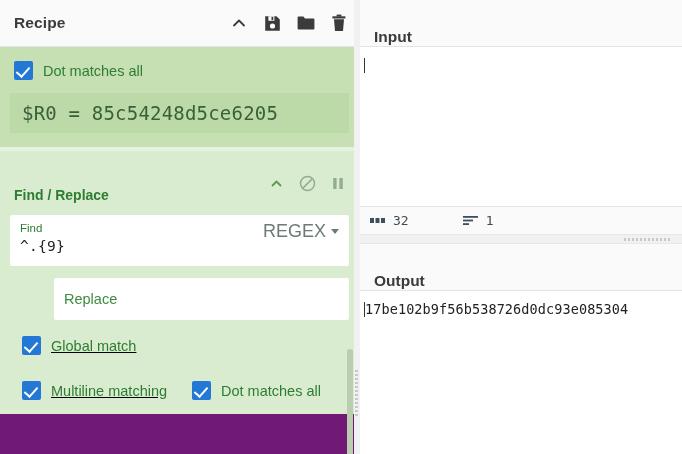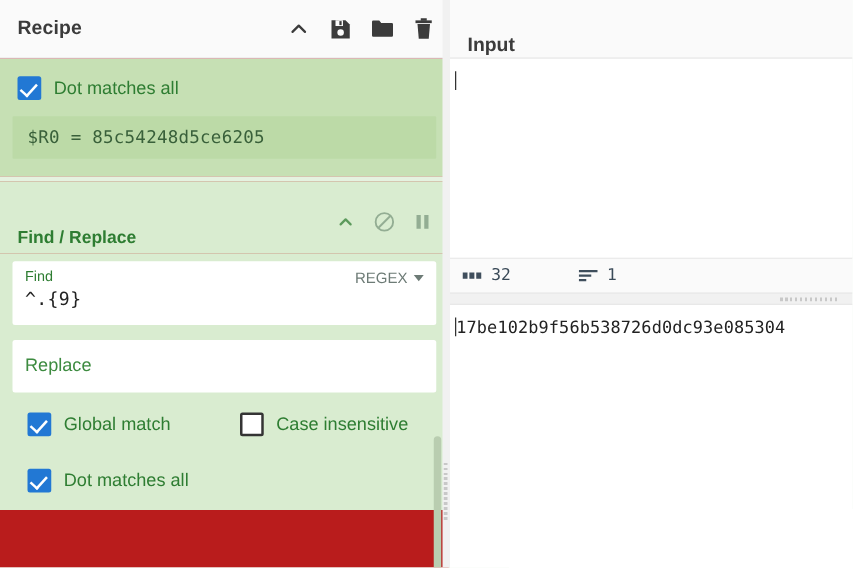--- a/index.html
+++ b/index.html
@@ -30,21 +30,21 @@
     font-size: 15.5px; font-weight: bold; color: #3b3b3b;
     letter-spacing: .1px;
   }
   .title-icons { margin-left: auto; display: flex; align-items: center; gap: 16px; }
   .ticon { display: inline-flex; align-items: center; justify-content: center;
            color: #3b3b3b; cursor: pointer; }
   .ticon svg { display: block; }
 
   .recipe-body {
     flex: 1 1 auto; position: relative; overflow: hidden;
-    background: #b91c1c;
+    background: #701a75;
   }
 
   
   .op { background: #c6e0b4; padding: 0; position: relative; }
   .op-first { padding: 14px 0 14px 0; }
 
   .cb-row { display: flex; align-items: center; padding: 0 14px; }
   .checkbox {
     width: 19px; height: 19px; flex: 0 0 19px;
     border-radius: 2px; position: relative; cursor: pointer;
@@ -57,21 +57,21 @@
     border: solid #fff; border-width: 0 2.4px 2.4px 0;
     transform: rotate(42deg);
   }
   .cb-label { margin-left: 10px; font-size: 14.5px; color: #2e7d32; }
 
   .reg-line {
     margin: 13px 10px 0 10px;
     background: #bcdaa7;
     padding: 9px 12px;
     font-family: "DejaVu Sans Mono", "Liberation Mono", monospace;
-    font-size: 14px; color: #39603a;
+    font-size: 19px; color: #39603a;
     border-radius: 1px;
     letter-spacing: .2px;
   }
 
   .op-sep { height: 4px; background: #e5f2e0; }
 
   
   .op-head {
     display: flex; align-items: center;
     padding: 12px 14px 6px 14px;
@@ -89,39 +89,39 @@
     position: relative;
     display: flex; align-items: flex-start;
   }
   .field-inner { flex: 1 1 auto; }
   .field-label { font-size: 11.5px; color: #2e7d32; line-height: 15px; }
   .field-value {
     font-family: "DejaVu Sans Mono", "Liberation Mono", monospace;
     font-size: 14.5px; color: #222; line-height: 21px; letter-spacing: .3px;
   }
   .field-select {
-    font-size: 12px; color: #6d7b76; white-space: nowrap;
+    font-size: 18px; color: #6d7b76; white-space: nowrap;
     padding-bottom: 2px; cursor: pointer;
     display: flex; align-items: center; gap: 5px;
   }
   .caret-d {
     width: 0; height: 0;
     border-left: 4.5px solid transparent; border-right: 4.5px solid transparent;
     border-top: 5.5px solid #6d7b76;
   }
   .field.replace {
-    margin-top: 12px; padding: 13px 10px 13px 10px; align-items: flex-start;
+    margin-top: 12px; padding: 13px 10px 13px 10px; align-items: flex-start; margin-left: 44px;
   }
   .field-placeholder { font-size: 14.5px; color: #3d8b40; }
 
   .cb-grid { margin-top: 16px; padding: 0 4px; }
   .cb-grid-row { display: flex; align-items: center; margin-bottom: 26px; }
   .cb-grid-row:last-child { margin-bottom: 0; }
   .cb-cell { display: flex; align-items: center; }
-  .cb-cell.c1 { width: 170px; padding-left: 8px; }
+  .cb-cell.c1 { width: 170px; padding-left: 8px; text-decoration: underline; }
   .cb-cell.c2 { padding-left: 8px; }
 
   
   .rec-scrollbar {
     position: absolute; right: 6px; top: 302px;
     width: 6px; height: 128px;
     background: #b9cdb0; border-radius: 3px;
   }
 
   
@@ -278,26 +278,26 @@
           <div class="field replace">
             <div class="field-placeholder">Replace</div>
           </div>
 
           <div class="cb-grid">
             <div class="cb-grid-row">
               <div class="cb-cell c1">
                 <span class="checkbox on"></span>
                 <span class="cb-label">Global match</span>
               </div>
-              <div class="cb-cell c2">
-                <span class="checkbox off"></span>
-                <span class="cb-label">Case insensitive</span>
-              </div>
             </div>
             <div class="cb-grid-row">
+              <div class="cb-cell c1">
+                <span class="checkbox on"></span>
+                <span class="cb-label">Multiline matching</span>
+              </div>
               <div class="cb-cell c2">
                 <span class="checkbox on"></span>
                 <span class="cb-label">Dot matches all</span>
               </div>
             </div>
           </div>
 
         </div>
       </div>
 
@@ -338,17 +338,20 @@
           <span class="status-val">1</span>
         </div>
       </div>
     </div>
 
     <div class="h-splitter">
       <div class="h-dots"></div>
     </div>
 
     <div class="io-pane output-pane">
+      <div class="io-title-bar">
+        <div class="io-title">Output</div>
+      </div>
       <div class="io-text output"><span class="caret-bar"></span><span class="out-line">17be102b9f56b538726d0dc93e085304</span></div>
     </div>
 
   </div>
 </div>
 
 </body></html>

